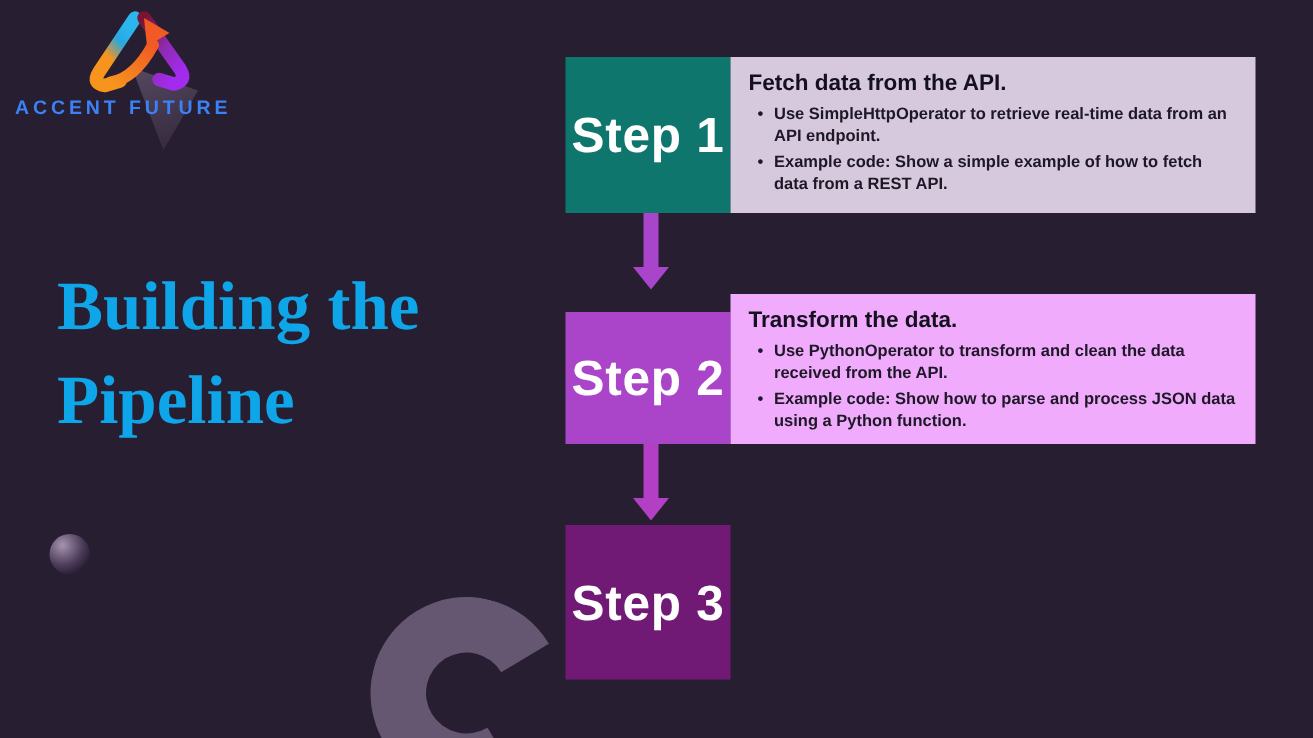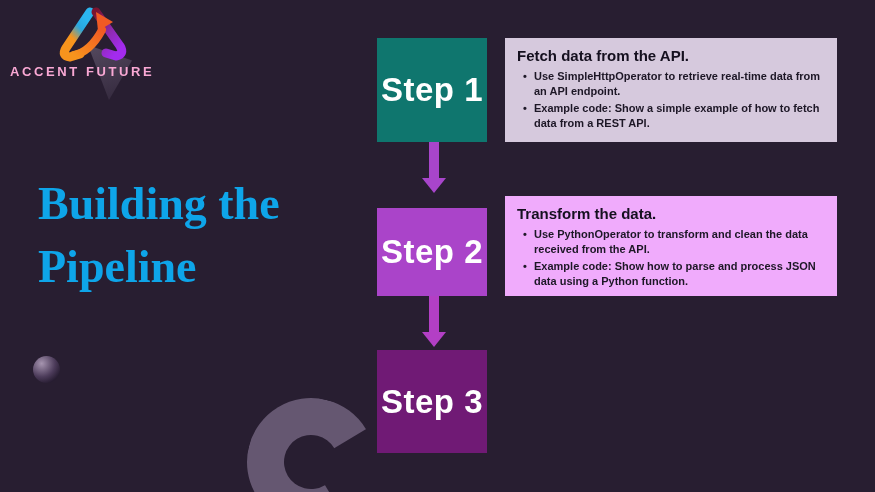--- a/index.html
+++ b/index.html
@@ -64,21 +64,20 @@
     display: flex; align-items: center; justify-content: center;
     color: #ffffff;
     font-size: 33px; font-weight: 600;
     letter-spacing: .5px;
   }
   .step-panel {
     flex: 1 1 auto;
     box-sizing: border-box;
     padding: 9px 12px 8px 12px;
     color: #1a1422;
-    margin-left: 18px;
   }
   .panel-heading {
     font-size: 15px; font-weight: 700;
     margin: 0 0 5px 0;
     color: #15101f;
   }
   .panel-bullets { margin: 0; padding: 0 0 0 6px; list-style: none; }
   .panel-bullets li {
     position: relative;
     padding-left: 11px;
@@ -132,21 +131,21 @@
         <linearGradient id="lgArrow" x1="0" y1="1" x2="1" y2="0">
           <stop offset="0" stop-color="#f7941d"></stop>
           <stop offset="1" stop-color="#f15a24"></stop>
         </linearGradient>
       </defs>
       <path d="M 44 8 L 20 44 Q 15 52 24 53 L 34 50" fill="none" stroke="url(#lgLeft)" stroke-width="9" stroke-linecap="round" stroke-linejoin="round"></path>
       <path d="M 50 8 L 74 42 Q 79 50 70 52 L 60 49" fill="none" stroke="url(#lgRight)" stroke-width="9" stroke-linecap="round" stroke-linejoin="round"></path>
       <path d="M 28 51 Q 44 48 56 26" fill="none" stroke="url(#lgArrow)" stroke-width="8" stroke-linecap="round"></path>
       <polygon points="50,8 67,18 52,27" fill="#f15a24"></polygon>
     </svg>
-    <div class="brand" style="color: #f9a8d4;">ACCENT FUTURE</div>
+    <div class="brand" style="color: #3b82f6;">ACCENT FUTURE</div>
   </div>
 
   <div class="title" style="color: #0ea5e9; font-weight: bold;">
     <div>Building the</div>
     <div>Pipeline</div>
   </div>
 
   <div class="steps">
 
     <div class="step-row r0">

